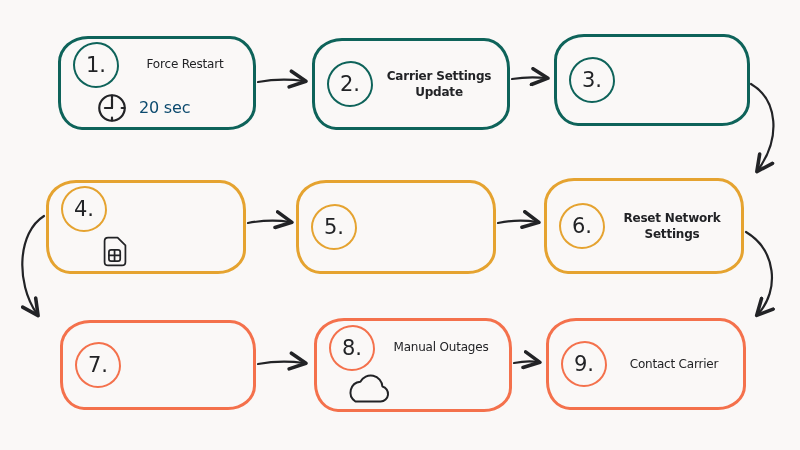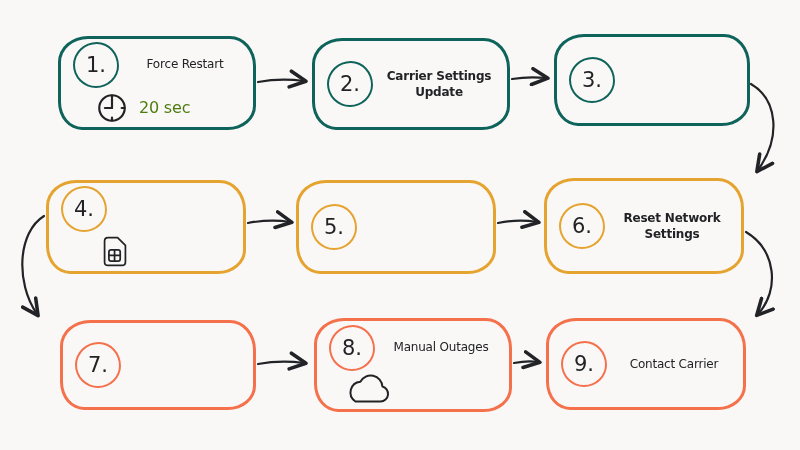--- a/index.html
+++ b/index.html
@@ -30,21 +30,21 @@
     flex:0 0 auto;width:42px;height:42px;border:2.5px solid #000;border-radius:52% 48% 50% 50%/50% 52% 48% 50%;
     display:flex;align-items:center;justify-content:center;
     font-size:21px;color:#222326;background:transparent;
   }
   .label{
     flex:1 1 auto;text-align:center;font-size:12px;line-height:1.35;
     letter-spacing:-0.2px;color:#222326;
   }
   .label.nowrap{white-space:nowrap;}
   .label.wrap{margin:0 auto;font-weight:bold;}
-  .sub{font-size:16px;letter-spacing:-0.2px;color:#4d7c0f;white-space:nowrap;}
+  .sub{font-size:16px;letter-spacing:-0.2px;color:#0c4a6e;white-space:nowrap;}
   .icon{display:inline-flex;align-items:center;justify-content:center;}
   .icon svg{display:block;}
 </style>
 </head>
 <body style="background: rgb(250, 248, 247);">
 
 <div class="canvas">
 
   <svg class="arrows" viewBox="0 0 800 450">
     <defs>

